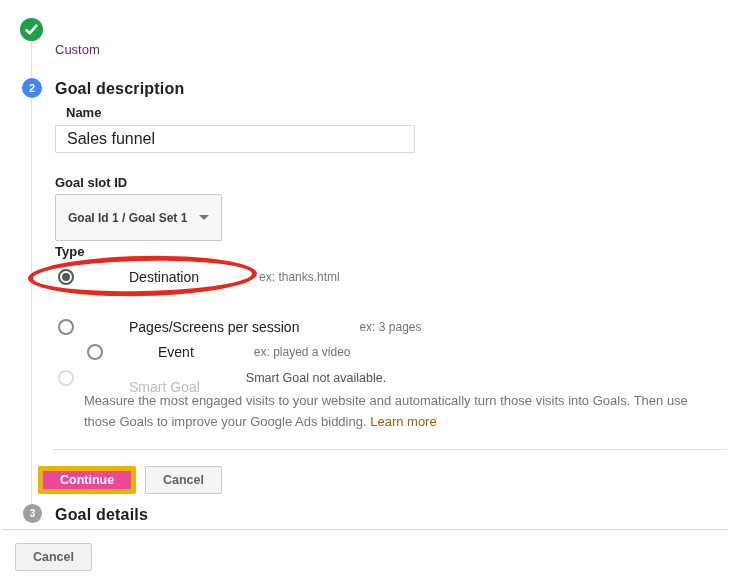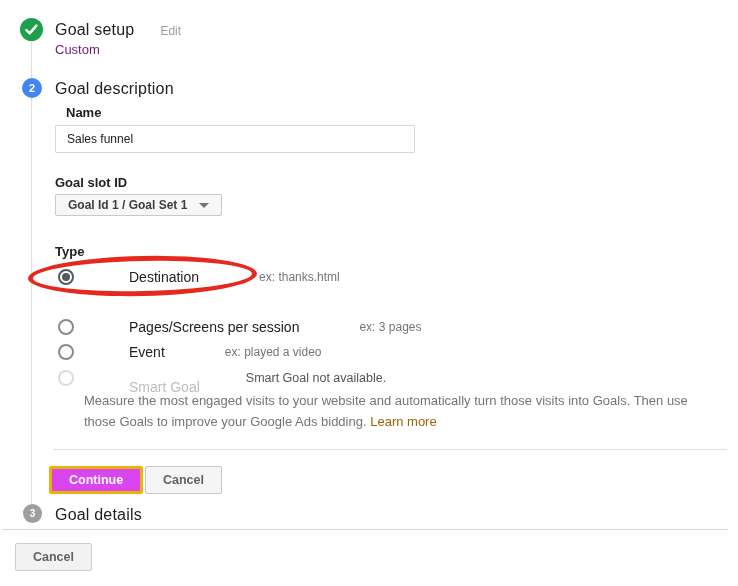--- a/index.html
+++ b/index.html
@@ -7,33 +7,33 @@
   .page { position:relative; width:738px; height:586px; background:#ffffff; overflow:hidden; }
 
   .vline { position:absolute; left:31px; top:32px; width:1px; height:480px; background:#e0e0e0; z-index:0; }
 
   .badge { position:absolute; border-radius:50%; display:flex; align-items:center; justify-content:center;
            color:#fff; font-weight:700; z-index:2; }
   .badge-check { left:20px; top:18px; width:23px; height:23px; }
   .badge-2 { left:22px; top:78px; width:20px; height:20px; background:#4285f4; font-size:11px; }
   .badge-3 { left:23px; top:504px; width:19px; height:19px; background:#9e9e9e; font-size:10px; }
 
-  .h-step { position:absolute; font-size:16px; font-weight:400; color:#212121; letter-spacing:.2px; }
+  .h-step { position:absolute; font-size:16px; font-weight:700; color:#212121; letter-spacing:.2px; }
   .s1-row { position:absolute; left:55px; top:21px; display:flex; align-items:baseline; gap:26px; }
   .s1-row .h-inline { font-size:16px; font-weight:400; color:#212121; letter-spacing:.2px; }
   .edit-link { font-size:12px; color:#9e9e9e; cursor:pointer; }
   .s1-subtitle { position:absolute; left:55px; top:42px; font-size:13px; color:#701a75; }
 
   .field-label { position:absolute; font-size:13px; font-weight:700; color:#212121; }
 
   .name-input { position:absolute; left:55px; top:125px; width:360px; height:28px;
                 border:1px solid #d9d9d9; border-radius:1px; padding:12px 11px;
-                font-size:12px; color:#212121; font-family:inherit; outline:none; }
+                font-size:16px; color:#212121; font-family:inherit; outline:none; }
 
-  .dropdown { position:absolute; left:55px; top:194px; height:22px; display:flex; align-items:center;
+  .dropdown { position:absolute; left:55px; top:194px; height:47px; display:flex; align-items:center;
               gap:12px; padding:0 12px; background:#f7f7f7; border:1px solid #c9c9c9; border-radius:2px;
               cursor:pointer; }
   .dropdown-text { font-size:12px; font-weight:700; color:#3c4043; }
   .caret { width:0; height:0; border-left:5px solid transparent; border-right:5px solid transparent;
            border-top:5px solid #757575; }
 
   .radio-row { position:absolute; left:58px; height:20px; display:flex; align-items:center; cursor:pointer;gap:44px; }
   .radio { width:16px; height:16px; border-radius:50%; border:2px solid #8a8a8a; position:relative; flex:none; }
   .radio.selected { border-color:#555a5f; }
   .radio.selected::after { content:""; position:absolute; left:2px; top:2px; width:8px; height:8px;
@@ -46,21 +46,21 @@
 
   .smart-desc { position:absolute; left:84px; top:390px; width:628px; font-size:13px; line-height:21px;
                 color:#757575; }
   .learn-more { color:#a16207; cursor:pointer; }
 
   .divider-inner { position:absolute; left:53px; top:449px; width:674px; height:1px; background:#e0e0e0; }
   .divider-full { position:absolute; left:2px; top:529px; width:726px; height:1px; background:#d8d8d8; }
 
   .btn { position:absolute; height:28px; padding:0 17px; border-radius:2px; font-size:12.5px; font-weight:700;
          font-family:inherit; cursor:pointer; display:flex; align-items:center; justify-content:center; }
-  .btn-primary { left:49px; top:466px; background:#d946ef; border:3px solid #eab308; color:#ffffff; }
+  .btn-primary { left:38px; top:466px; background:#ec4899; border:5px solid #eab308; color:#ffffff; }
   .btn-secondary { left:145px; top:466px; background:#f5f5f5; border:1px solid #c8c8c8; color:#5f6368; }
   .btn-footer { left:15px; top:543px; background:#f2f2f2; border:1px solid #cecece; color:#5f6368; }
 
   .s3-title { left:55px; top:506px; }
 
   .red-ellipse { position:absolute; left:28px; top:256px; width:229px; height:40px;
                  border:5px solid #e6291f; border-radius:50%; transform:rotate(-1.2deg);
                  z-index:5; pointer-events:none; }
 </style>
 </head>
@@ -68,24 +68,20 @@
 
 <div class="page">
 
   <div class="vline"></div>
 
   <div class="badge badge-check">
     <svg viewBox="0 0 24 24" width="23" height="23" aria-hidden="true">
       <circle cx="12" cy="12" r="12" fill="#1ea04b"></circle>
       <path d="M6.7 12.6l3.4 3.4 7-8" stroke="#ffffff" stroke-width="2.6" fill="none" stroke-linecap="round" stroke-linejoin="round"></path>
     </svg>
-  </div>
-  <div class="s1-row">
-    <div class="h-inline">Goal setup</div>
-    <div class="edit-link">Edit</div>
   </div>
   <div class="s1-subtitle">Custom</div>
 
   <div class="badge badge-2">2</div>
   <div class="h-step" style="left:55px; top:80px;">Goal description</div>
 
   <div class="field-label" style="left:66px; top:105px;">Name</div>
   <input class="name-input" type="text" value="Sales funnel" style="">
 
   <div class="field-label" style="left:55px; top:175px;">Goal slot ID</div>
@@ -99,21 +95,21 @@
   <div class="radio-row" style="top:267px;">
     <span class="radio selected"></span>
     <span class="radio-label">Destination</span>
     <span class="radio-hint">ex: thanks.html</span>
   </div>
   <div class="radio-row" style="top:317px;">
     <span class="radio"></span>
     <span class="radio-label">Pages/Screens per session</span>
     <span class="radio-hint">ex: 3 pages</span>
   </div>
-  <div class="radio-row" style="top:342px;">
+  <div class="radio-row" style="top:342px;margin-left:29px;">
     <span class="radio"></span>
     <span class="radio-label">Event</span>
     <span class="radio-hint">ex: played a video</span>
   </div>
   <div class="radio-row" style="top:368px;">
     <span class="radio disabled"></span>
     <span class="radio-label disabled">Smart Goal</span>
     <span class="radio-hint dark">Smart Goal not available.</span>
   </div>
 

